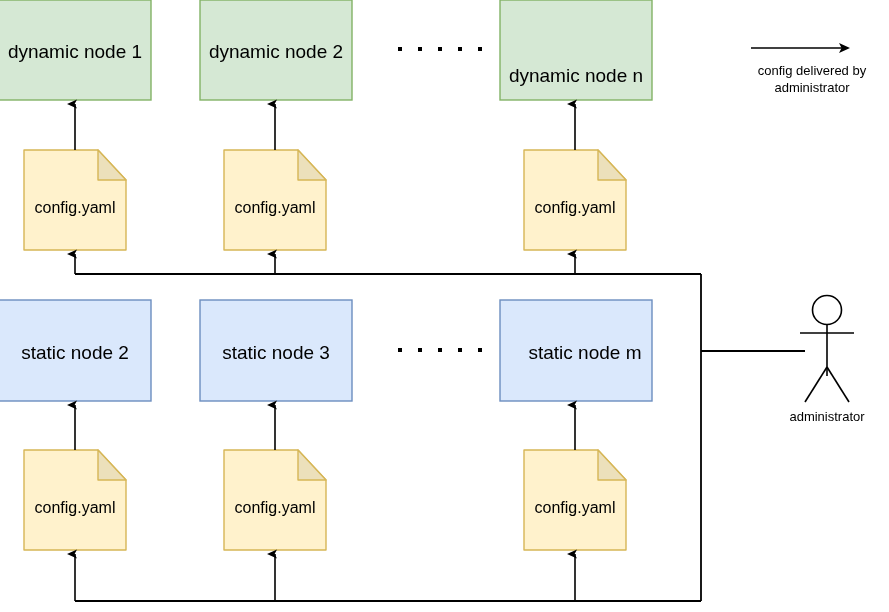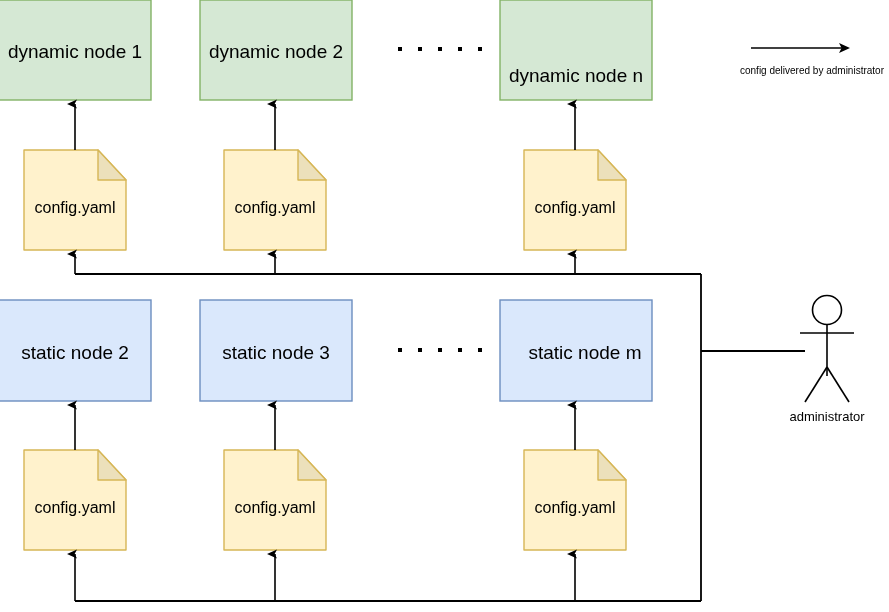--- a/index.html
+++ b/index.html
@@ -35,21 +35,21 @@
     position: absolute;
     font-family: "Liberation Sans", sans-serif;
     color: #000000;
     text-align: center;
     white-space: nowrap;
     pointer-events: none;
   }
   .node-label { font-size: 19px; }
   .doc-label { font-size: 16px; }
   .actor-label { font-size: 13px; }
-  .legend-label { font-size: 10px; line-height: 17px; white-space: normal; }
+  .legend-label { font-size: 13px; line-height: 17px; white-space: normal; }
 </style>
 </head>
 <body>
 
 <div id="diagram-root">
 
   <svg class="layer" viewBox="0 0 889 612" xmlns="http://www.w3.org/2000/svg">
     <defs>
       <marker id="arrowUp" markerWidth="10" markerHeight="10" refX="5" refY="8" orient="auto" markerUnits="userSpaceOnUse">
         <path d="M5 0 L9.5 10 L5 7.6 L0.5 10 Z" fill="#000000"></path>

